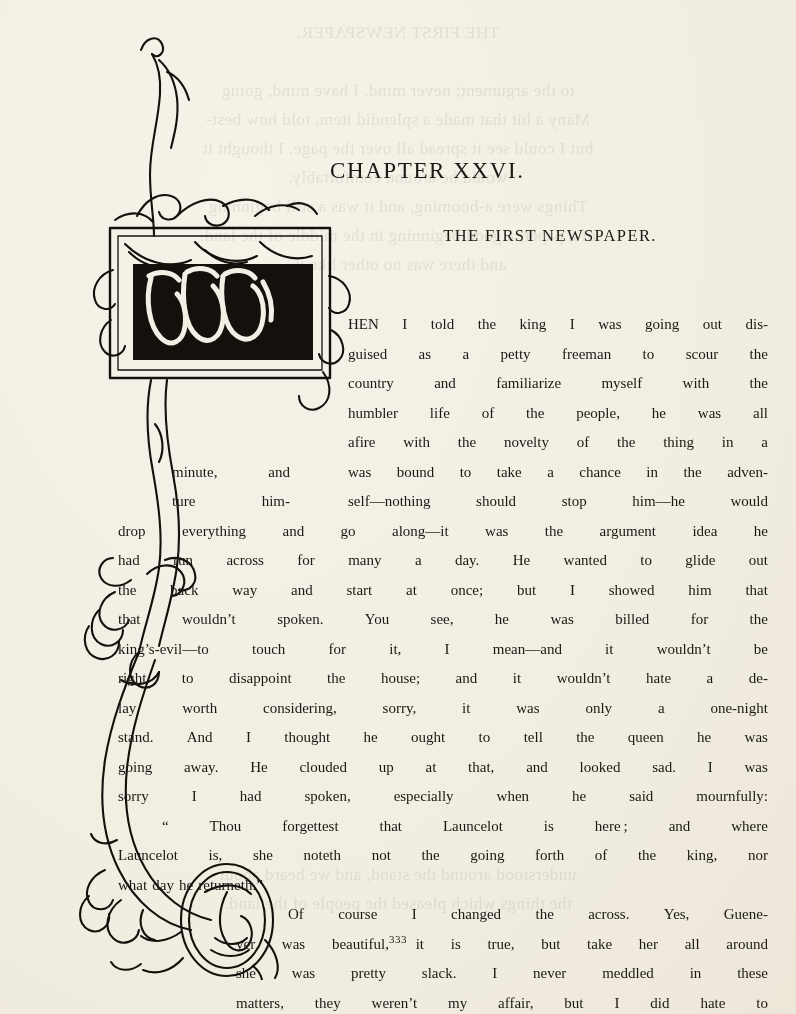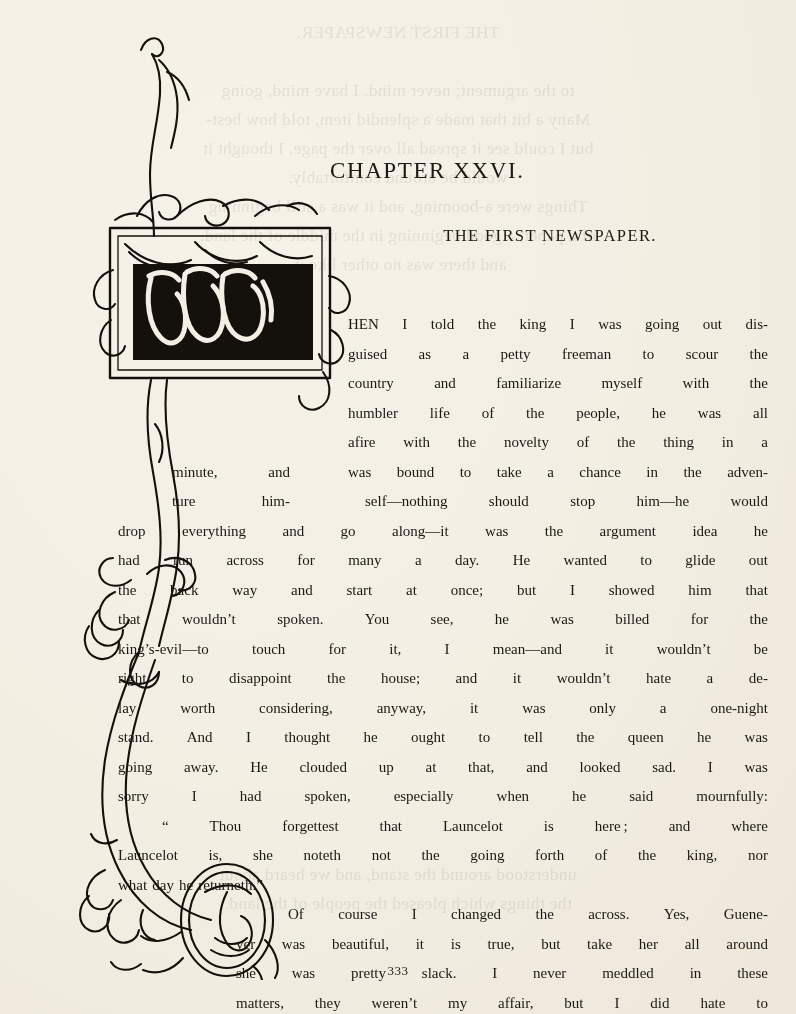--- a/index.html
+++ b/index.html
@@ -84,24 +84,24 @@
     justify-content: space-between;
     height: 29.5px;
     align-items: baseline;
   }
   .j.indent-illum { padding-left: 230px; }
   .j.noj { justify-content: flex-start; }
   .j.noj > span { margin-right: 0.34em; }
   .page-number {
     position: absolute;
     left: 0;
-    top: 963px;
+    top: 933px;
     width: 796px;
     text-align: center;
-    font-size: 13px;
+    font-size: 11px;
     letter-spacing: 0.5px;
   }
   .ornament {
     position: absolute;
     left: 55px;
     top: 20px;
     width: 300px;
     height: 960px;
     pointer-events: none;
   }
@@ -268,21 +268,21 @@
             <span>bound</span>
             <span>to</span>
             <span>take</span>
             <span>a</span>
             <span>chance</span>
             <span>in</span>
             <span>the</span>
             <span>adven-</span>
           </div>
         </div>
-        <div class="j" style="justify-content: flex-end; gap: 17px;">
+        <div class="j" style="justify-content: flex-end;">
           <div style="display: flex; justify-content: space-between; width: 118px; padding-left: 54px;">
             <span>ture</span>
             <span>him-</span>
           </div>
           <div style="display: flex; justify-content: space-between; flex: 1 1 0%; padding-left: 58px;">
             <span>self—nothing</span>
             <span>should</span>
             <span>stop</span>
             <span>him—he</span>
             <span>would</span>
@@ -361,21 +361,21 @@
           <span>it</span>
           <span>wouldn’t</span>
           <span>hate</span>
           <span>a</span>
           <span>de-</span>
         </div>
         <div class="j">
           <span>lay</span>
           <span>worth</span>
           <span>considering,</span>
-          <span>anyway,</span>
+          <span>sorry,</span>
           <span>it</span>
           <span>was</span>
           <span>only</span>
           <span>a</span>
           <span>one-night</span>
         </div>
         <div class="j">
           <span>stand.</span>
           <span>And</span>
           <span>I</span>

